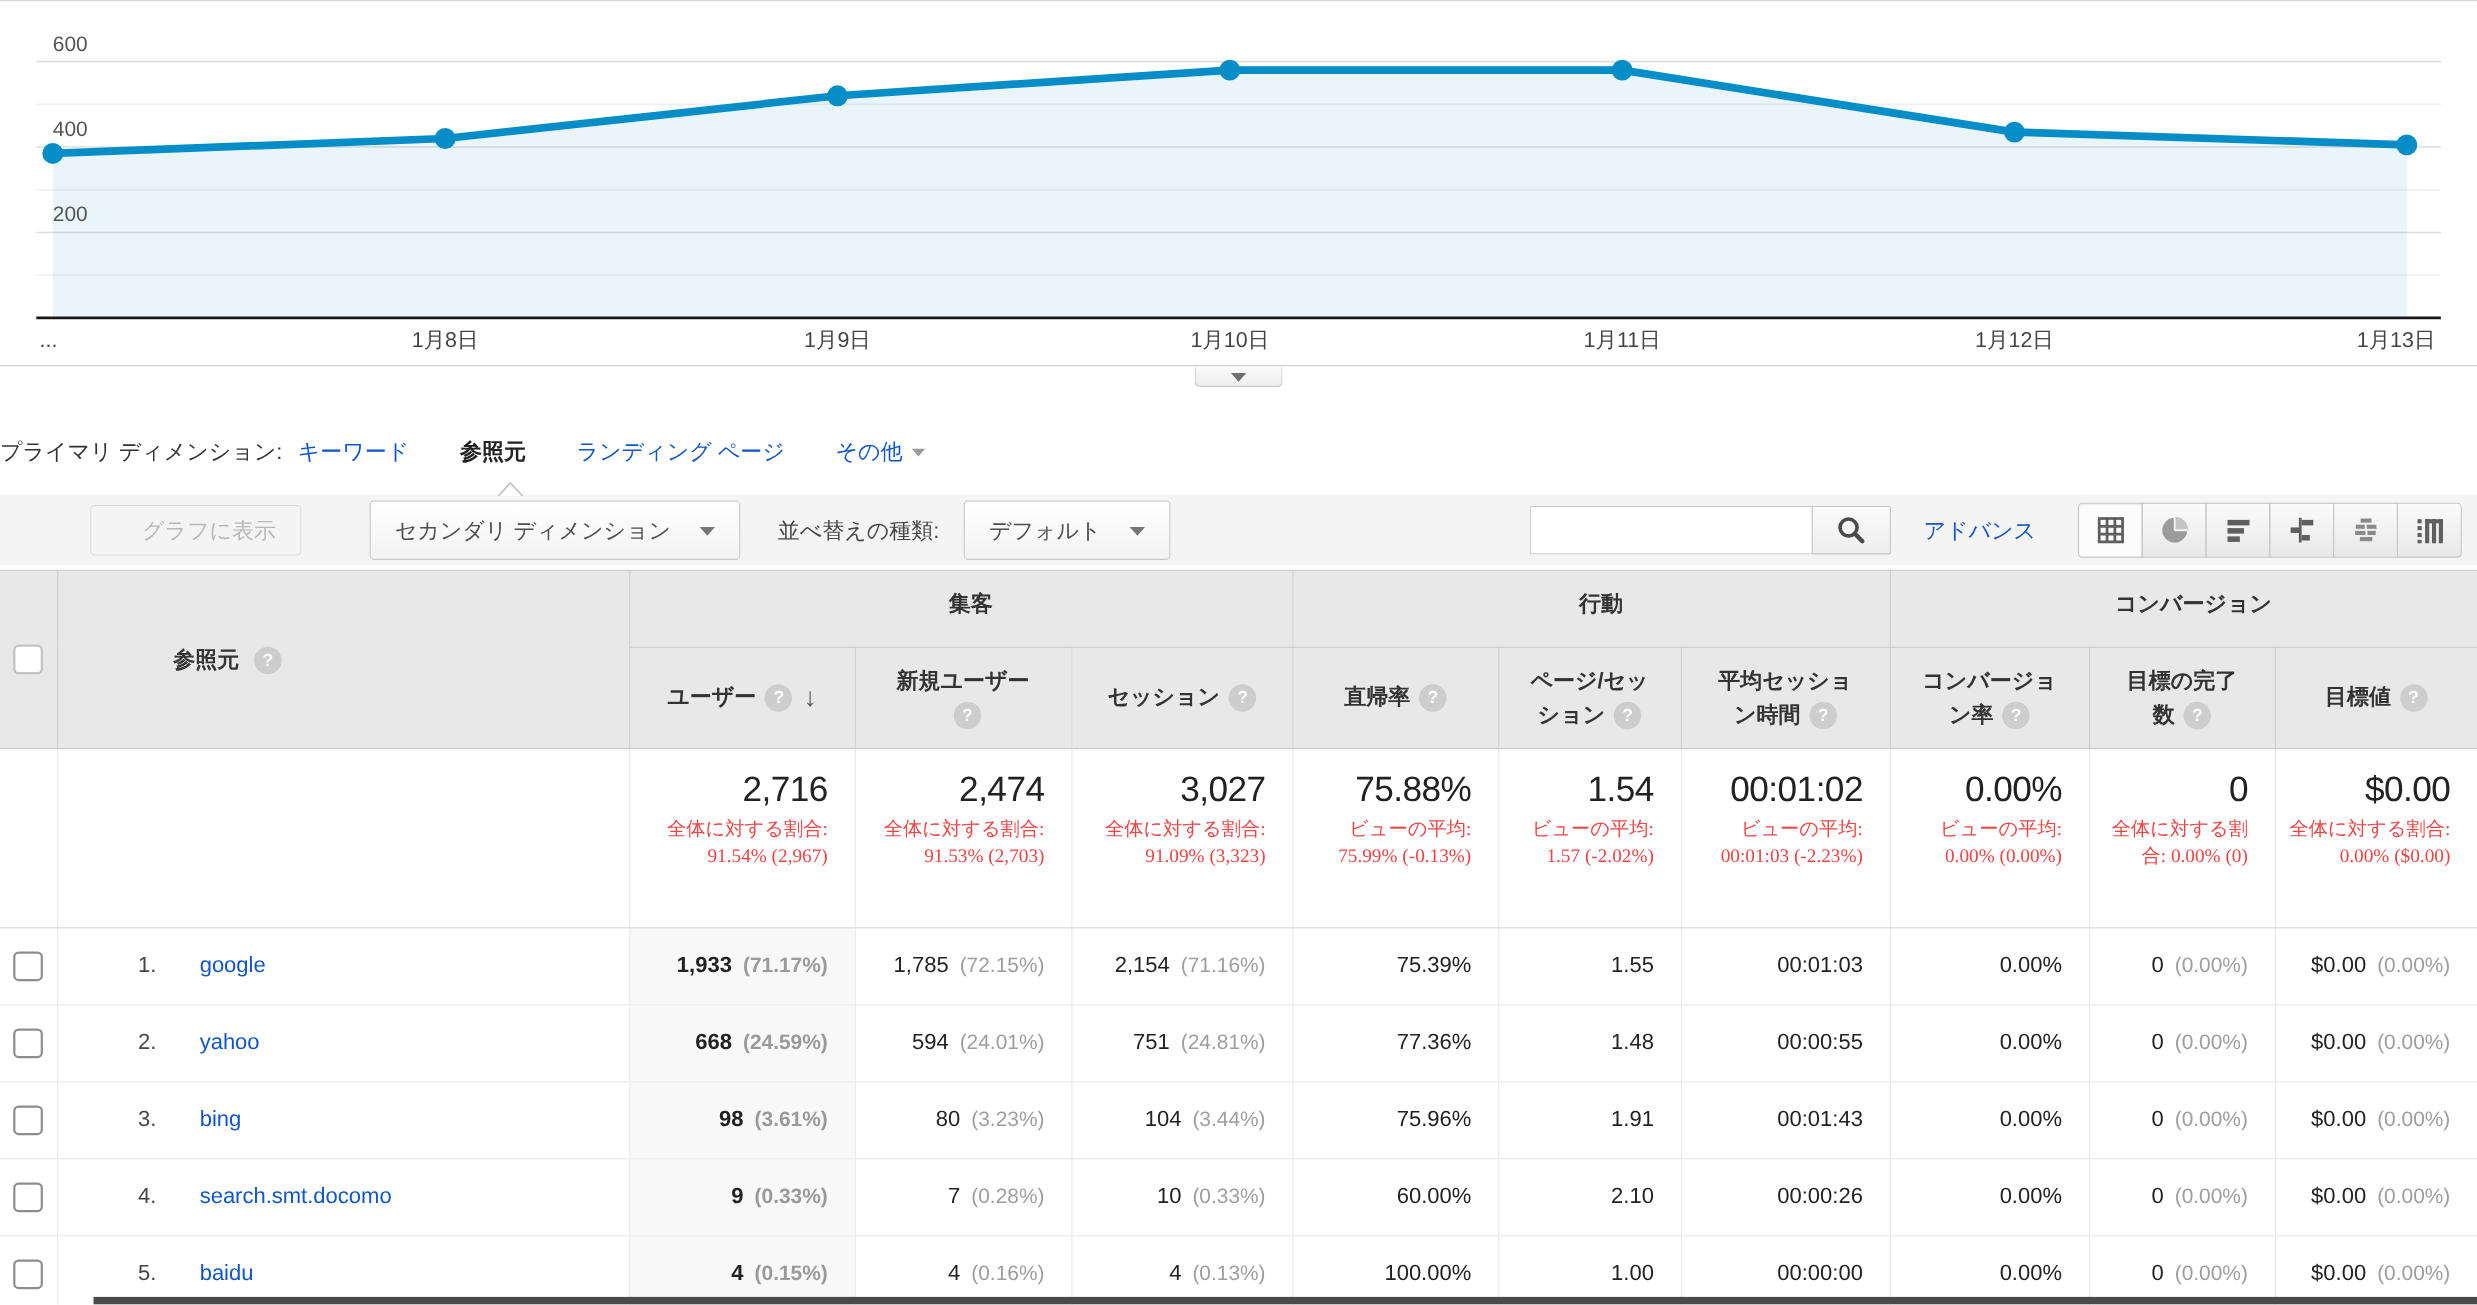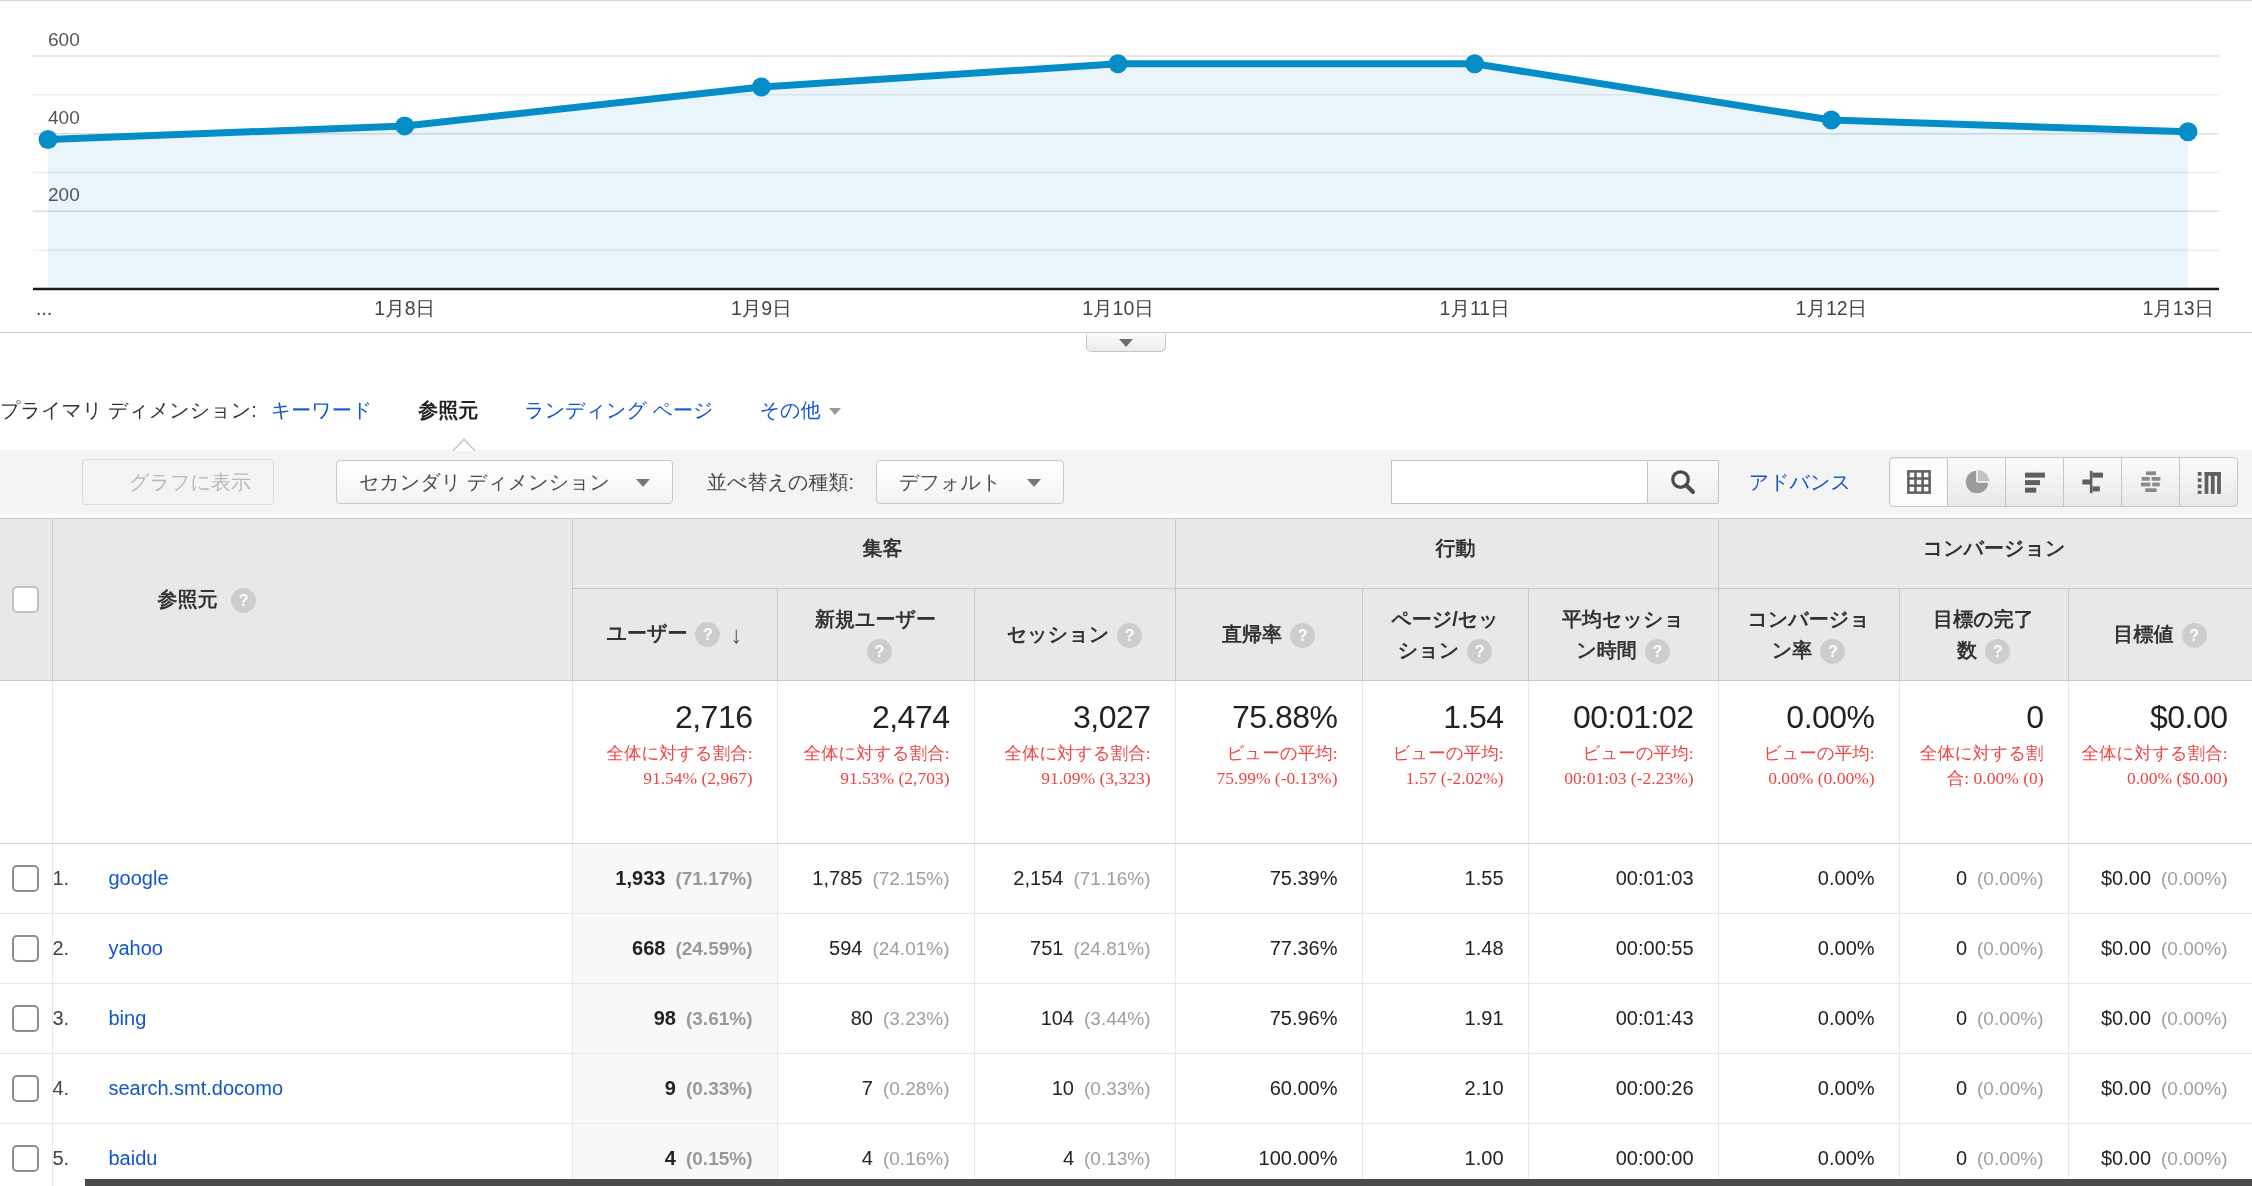--- a/index.html
+++ b/index.html
@@ -23,21 +23,21 @@
   .dim-bar .dim-label { color:#333; margin-right:14px; }
   .dim-item { margin-right:46px; color:#15c; cursor:pointer; text-decoration:none; display:flex; align-items:center; }
   .dim-item.selected { color:#222; font-weight:bold; cursor:default; }
   .dim-caret { width:0; height:0; border-left:6px solid transparent; border-right:6px solid transparent;
     border-top:7px solid #9a9a9a; margin-left:9px; margin-top:3px; }
 
   
   .toolbar { position:absolute; top:450px; left:0; width:2252px; height:64px;
     background:#f4f4f4; display:flex; align-items:center; padding:0 14px 0 82px; }
   .notch { position:absolute; top:-13px; left:452px; }
-  .btn { height:44px; border:1px solid #c9c9c9; border-radius:4px;
+  .btn { height:54px; border:1px solid #c9c9c9; border-radius:4px;
     background:linear-gradient(#ffffff,#f3f3f3); color:#4d4d4d; font-size:20px;
     display:flex; align-items:center; padding:0 22px; cursor:pointer; white-space:nowrap; }
   .btn .caret { width:0; height:0; border-left:7px solid transparent; border-right:7px solid transparent;
     border-top:8px solid #777; margin-left:26px; margin-top:2px; }
   .btn.disabled { background:transparent; border-color:#dcdcdc; color:#b8b8b8; cursor:default;padding-left:46px; }
   .btn-graph { margin-right:62px; height:46px; }
   .sort-label { font-size:20px; color:#444; margin:0 22px 0 34px; white-space:nowrap; }
   .tb-spacer { flex:1; }
   .search-wrap { display:flex; align-items:center; }
   .search-input { width:256px; height:44px; border:1px solid #c4c4c4; border-right:none;
@@ -75,21 +75,21 @@
   .sum-sub { font-size:17.5px; color:#ef4444; line-height:1.4; margin-top:5px;font-family:Liberation Serif, serif; }
 
   tbody.data-rows td { border-right:1px solid #e8e8e8; border-bottom:1px solid #e8e8e8;
     height:70px; font-size:20px; background:#fff; vertical-align:middle; }
   td.metric-cell { text-align:right; padding-right:24px; white-space:nowrap; }
   td.metric-cell .val { color:#222; }
   td.metric-cell .pct { color:#9e9e9e; font-size:19px; margin-left:10px; }
   td.metric-cell.sorted { background:#f8f8f8; }
   td.metric-cell.sorted .val { font-weight:bold; }
   td.metric-cell.sorted .pct { font-weight:bold; color:#999; }
-  td.dim-cell { }
+  td.dim-cell { padding-left:73px; }
   td.dim-cell .rank { display:inline-block; width:56px; color:#444; }
   td.dim-cell a { color:#15c; text-decoration:none; cursor:pointer; }
 
   .bottom-strip { position:absolute; top:1179px; left:85px; width:2167px; height:7px; background:#4a4a4a; z-index:6; }
 </style>
 </head>
 <body>
 
 <div id="stage">
 

